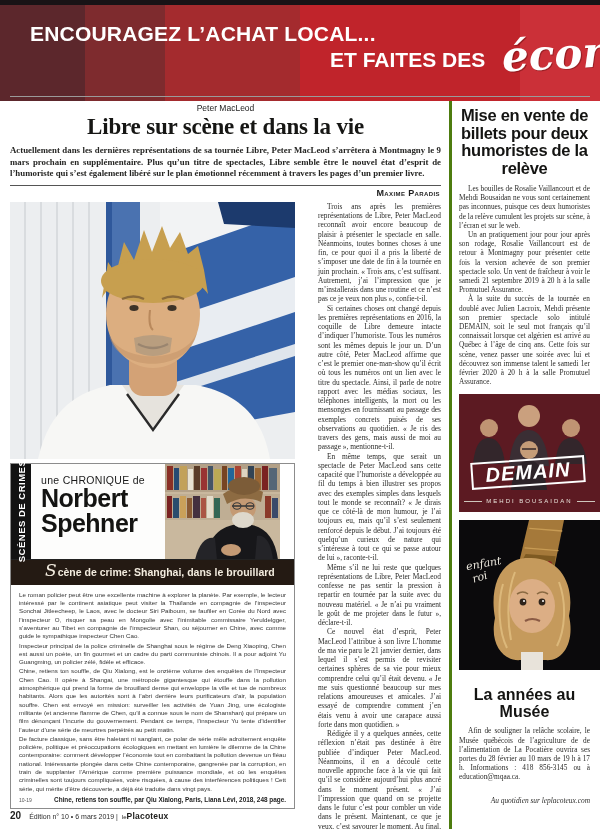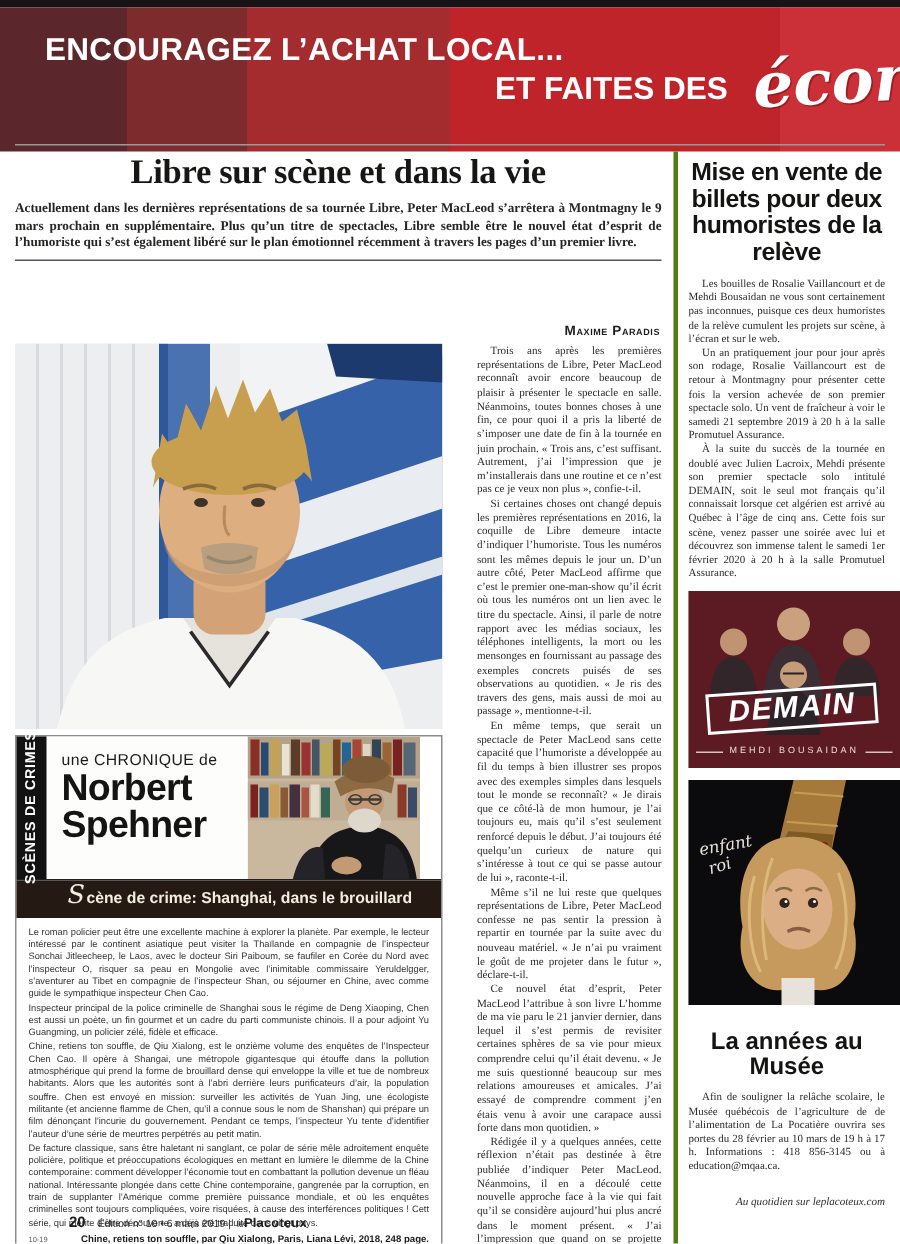--- a/index.html
+++ b/index.html
@@ -31,21 +31,21 @@
   .main { width:431px; }
   .sidebar { width:141px; margin-left:8px; padding-left:7px; border-left:3px solid #4d7c0f; }
 
   
   .kicker { text-align:center; font-family:"Liberation Sans",sans-serif; font-size:8.5px; color:#222; margin-top:2px; }
   .headline { text-align:center; font-family:Liberation Serif, serif; font-weight:bold;
               font-size:23px; letter-spacing:-0.2px; color:#161614; margin:1px 0 5px 0; }
   .lede { font-weight:bold; font-size:8.8px; line-height:11.6px; text-align:justify; color:#262624; }
   .lederule { border-top:1px solid #555; margin-top:5px; }
   .byline { text-align:right; font-family:"Liberation Sans",sans-serif; font-weight:bold;
-            font-variant:small-caps; font-size:9px; letter-spacing:0.4px; padding:2px 1px 4px 0; color:#1c1c1c;margin-top:39px; }
+            font-variant:small-caps; font-size:9px; letter-spacing:0.4px; padding:2px 1px 4px 0; color:#1c1c1c; }
 
   
   .bodycols { display:flex; }
   .leftcol { width:285px; }
   .rightcol { width:137px; margin-left:23px; font-size:7.4px; line-height:9.25px; text-align:justify; color:#2a2a28; }
   .para { text-indent:9px; }
 
   
   .photo { width:285px; height:257px; overflow:hidden; background:#eceef0; }
 
@@ -90,41 +90,42 @@
   .enfant-script { position:absolute; left:8px; top:38px; color:#e8e4da; font-family:"DejaVu Serif",serif;
                    font-style:italic; font-size:11px; transform:rotate(-10deg); line-height:12px; }
   .enfant-script .w2 { display:block; margin-left:4px; transform:rotate(-6deg); }
   .sb2-title { text-align:center; font-family:"Liberation Sans",sans-serif; font-weight:bold;
                font-size:16px; line-height:17px; color:#141412; margin:16px 0 6px 0; }
   .tagline { text-align:right; font-style:italic; font-size:7.4px; color:#2f2f2d; margin-top:14px; }
 
   
   .footer { position:absolute; left:10px; bottom:8px; width:580px; display:flex;
             justify-content:flex-start; align-items:baseline; font-family:"Liberation Sans",sans-serif; }
-  .pageno { font-weight:bold; font-size:10px; margin-right:8px;margin-left:36px; }
+  .pageno { font-weight:bold; font-size:10px; margin-right:8px; }
   .edition { font-size:7px; color:#2c2c2c; }
   .brand { margin-left:4px; font-size:7px; }
   .brand .le { font-size:6px; }
   .brand .nm { font-weight:bold; font-size:8.5px; letter-spacing:0.2px; }
 </style>
 </head>
 <body>
 
 <div class="topstrip"></div>
 <div class="banner">
   <div class="banner-line1">ENCOURAGEZ L’ACHAT LOCAL...</div>
   <div class="banner-line2">ET FAITES DES</div>
   <div class="banner-script">écono</div>
 </div>
 
 <div class="content">
   <div class="toprule"></div>
   <div class="cols">
 
     <div class="main">
+      <div class="kicker">Peter MacLeod</div>
       <h1 class="headline">Libre sur scène et dans la vie</h1>
       <div class="lede">Actuellement dans les dernières représentations de sa tournée Libre, Peter MacLeod s’arrêtera à Montmagny le 9 mars prochain en supplémentaire. Plus qu’un titre de spectacles, Libre semble être le nouvel état d’esprit de l’humoriste qui s’est également libéré sur le plan émotionnel récemment à travers les pages d’un premier livre.</div>
       <div class="lederule"></div>
       <div class="byline">Maxime Paradis</div>
 
       <div class="bodycols">
         <div class="leftcol">
 
           <div class="photo">
             <svg width="285" height="257" viewBox="0 0 285 257">

